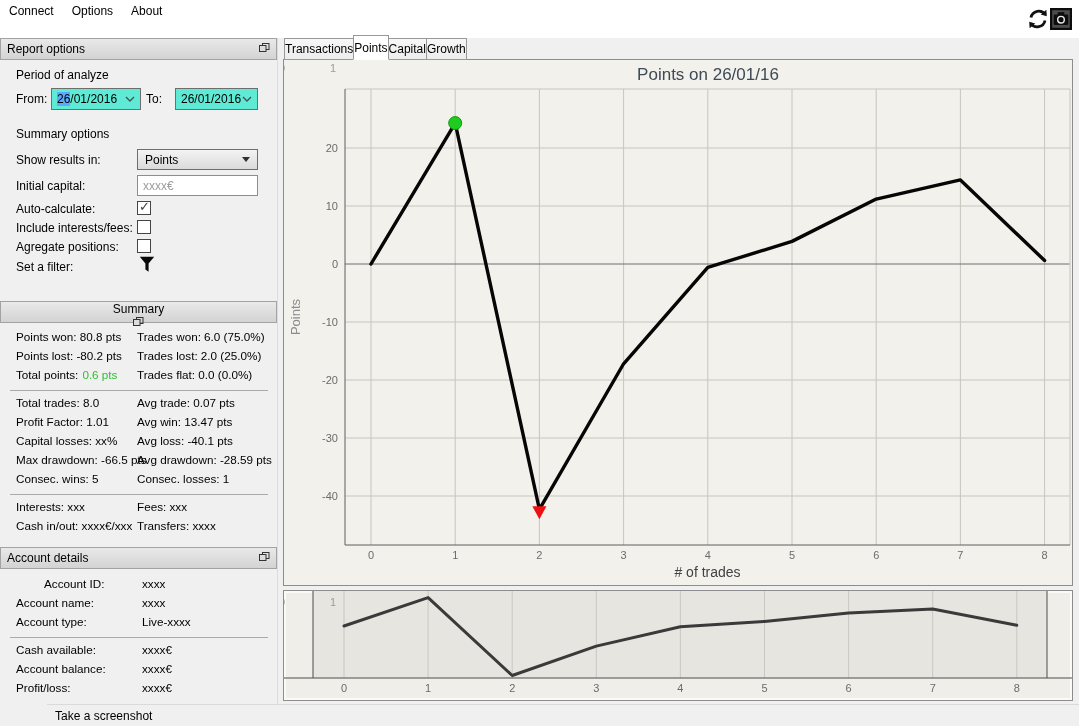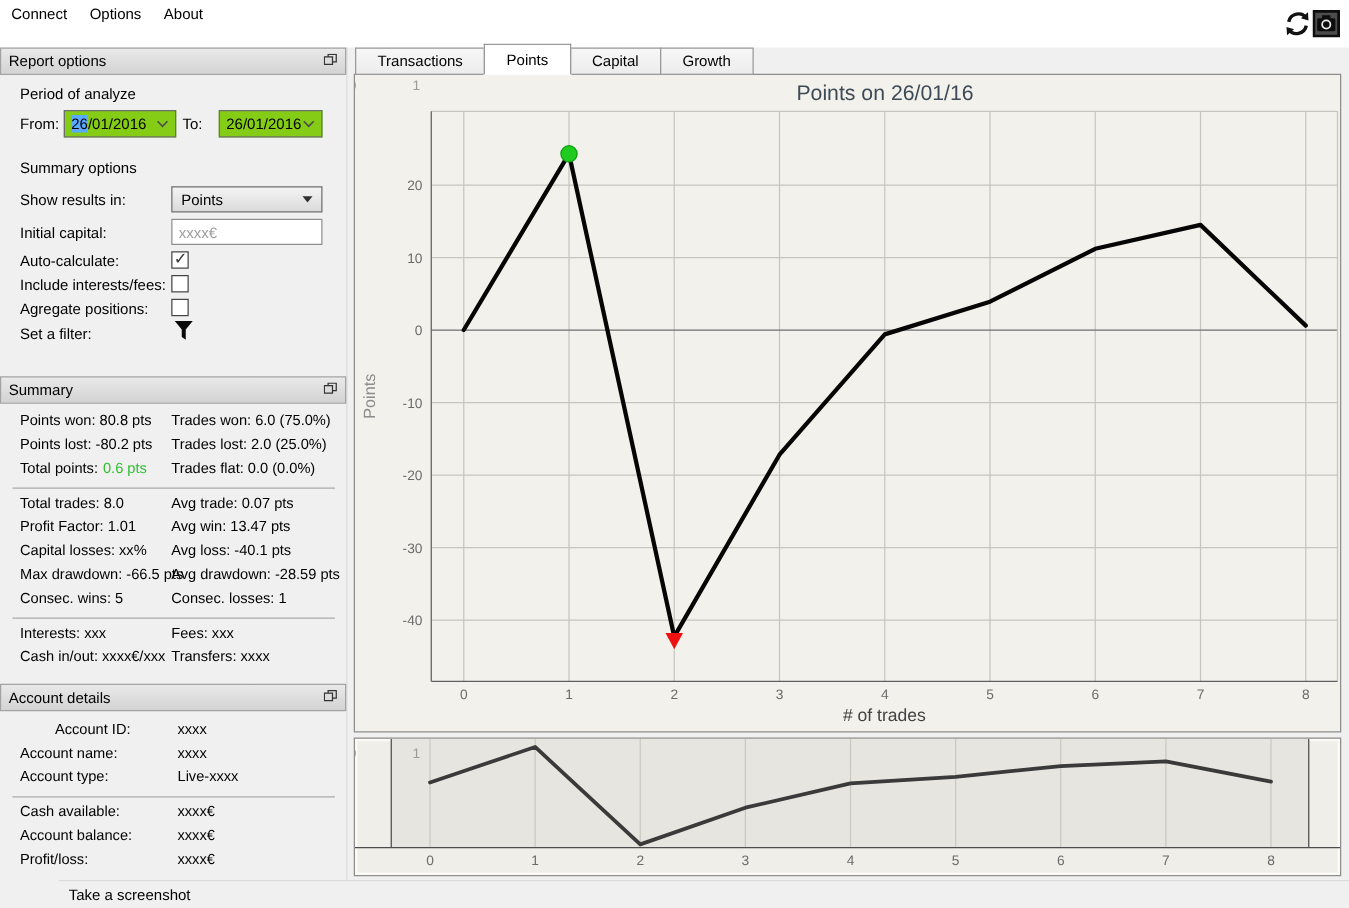--- a/index.html
+++ b/index.html
@@ -7,40 +7,40 @@
   
   .topstrip{position:absolute;left:0;top:0;width:1079px;height:38px;background:#ffffff;}
   .menubar{position:absolute;left:0;top:0;height:22px;display:flex;align-items:center;}
   .menu-item{padding:4px 9px;white-space:nowrap;cursor:default;}
   .toolbtn{position:absolute;top:8px;width:22px;height:22px;}
   
   .left-panel{position:absolute;left:0;top:38px;width:278px;height:666px;background:#f0f0f0;border-right:1px solid #dcdcdc;box-sizing:border-box;}
   .hdr{position:absolute;left:0;width:277px;height:22px;background:linear-gradient(#e9e9e9,#d3d3d3);
        border:1px solid #a3a3a3;box-sizing:border-box;display:flex;align-items:center;justify-content:space-between;padding:0 6px;}
   .row{position:absolute;white-space:nowrap;}
-  .datefield{position:absolute;height:22px;background:#84cc16;border:1px solid #6e6e6e;box-sizing:border-box;
+  .datefield{position:absolute;height:22px;background:#5eead4;border:1px solid #6e6e6e;box-sizing:border-box;
        display:flex;align-items:center;padding:0 5px;text-align:center;}
   .datefield .sel{background:#5aabff;color:#000;}
   .datefield svg{margin-left:auto;}
   .combo{position:absolute;height:21px;background:linear-gradient(#f4f4f4,#dadada);border:1px solid #6e6e6e;
        box-sizing:border-box;display:flex;align-items:center;padding:0 7px;}
   .combo .tri{margin-left:auto;width:0;height:0;border-left:4px solid transparent;border-right:4px solid transparent;border-top:5px solid #303030;}
   .textbox{position:absolute;height:21px;width:121px;background:#fff;border:1px solid #8d8d8d;box-sizing:border-box;
        padding:0 5px;font-family:"Liberation Sans",sans-serif;font-size:12px;color:#333;}
   .textbox::placeholder{color:#9d9d9d;opacity:1;}
   .checkbox{position:absolute;width:14px;height:14px;background:#fff;border:1px solid #454545;box-sizing:border-box;}
   .checkbox.checked::after{content:"\2713";position:absolute;left:1px;top:-3px;font-size:13px;color:#3d3d3d;}
   .divider{position:absolute;left:10px;width:258px;height:1px;background:#aaaaaa;}
   .srow{position:absolute;white-space:nowrap;font-size:11.7px;}
   .c1{left:16px;} .c2{left:137px;}
   .acl{left:16px;} .acv{left:142px;}
   .green{color:#2fbf2f;margin-left:4px;}
   
   .tabstrip{position:absolute;left:284px;top:37px;height:23px;display:flex;align-items:flex-end;z-index:3;}
-  .tab{height:22px;padding:0 17px;display:flex;align-items:center;background:linear-gradient(#f7f7f7,#ececec);
+  .tab{height:22px;padding:0 0;display:flex;align-items:center;background:linear-gradient(#f7f7f7,#ececec);
        border:1px solid #999999;box-sizing:border-box;margin-right:-1px;cursor:default;}
   .tab.active{background:#ffffff;height:25px;border-bottom:1px solid #ffffff;z-index:4;}
   
   .chart-panel{position:absolute;left:283px;top:59px;width:790px;height:527px;background:#f2f1ec;
        border:1px solid #8d8d8d;box-sizing:border-box;z-index:2;}
   .chart-title{position:absolute;left:61px;top:5px;width:726px;text-align:center;font-size:17px;color:#3e4a56;}
   .overview-panel{position:absolute;left:283px;top:590px;width:790px;height:111px;background:#efeee9;
        border:1px solid #8d8d8d;box-shadow:inset 0 0 0 2px #fbfaf6;box-sizing:border-box;}
   svg.chart{position:absolute;left:0;top:0;}
   svg text.tick{font-family:"Liberation Sans",sans-serif;font-size:11px;fill:#6b6b6b;}
@@ -128,21 +128,21 @@
   <div class="checkbox" style="left:137px;top:182px;"></div>
   <div class="row" style="left:16px;top:202px;">Agregate positions:</div>
   <div class="checkbox" style="left:137px;top:201px;"></div>
   <div class="row" style="left:16px;top:222px;">Set a filter:</div>
   <div class="row" style="left:139px;top:218px;">
     <svg width="16" height="17" viewBox="0 0 16 17">
         <path d="M0.8 0.8 H15.2 L9.6 7.6 V15.8 L6.4 13.6 V7.6 Z" fill="#0a0a0a"></path>
       </svg>
   </div>
 
-  <div class="hdr" style="top:263px;">
+  <div class="hdr" style="top:263px;flex-direction:column;">
     <span>Summary</span>
     <span>
       <svg width="11" height="10" viewBox="0 0 11 10">
         <rect x="3.5" y="0.5" width="6.5" height="6" fill="none" stroke="#333"></rect>
         <rect x="0.5" y="2.5" width="6.5" height="6" fill="#dcdcdc" stroke="#333"></rect>
       </svg>
     </span>
   </div>
   <div class="srow c1" style="top:292px;">Points won: 80.8 pts</div>
   <div class="srow c2" style="top:292px;">Trades won: 6.0 (75.0%)</div>

